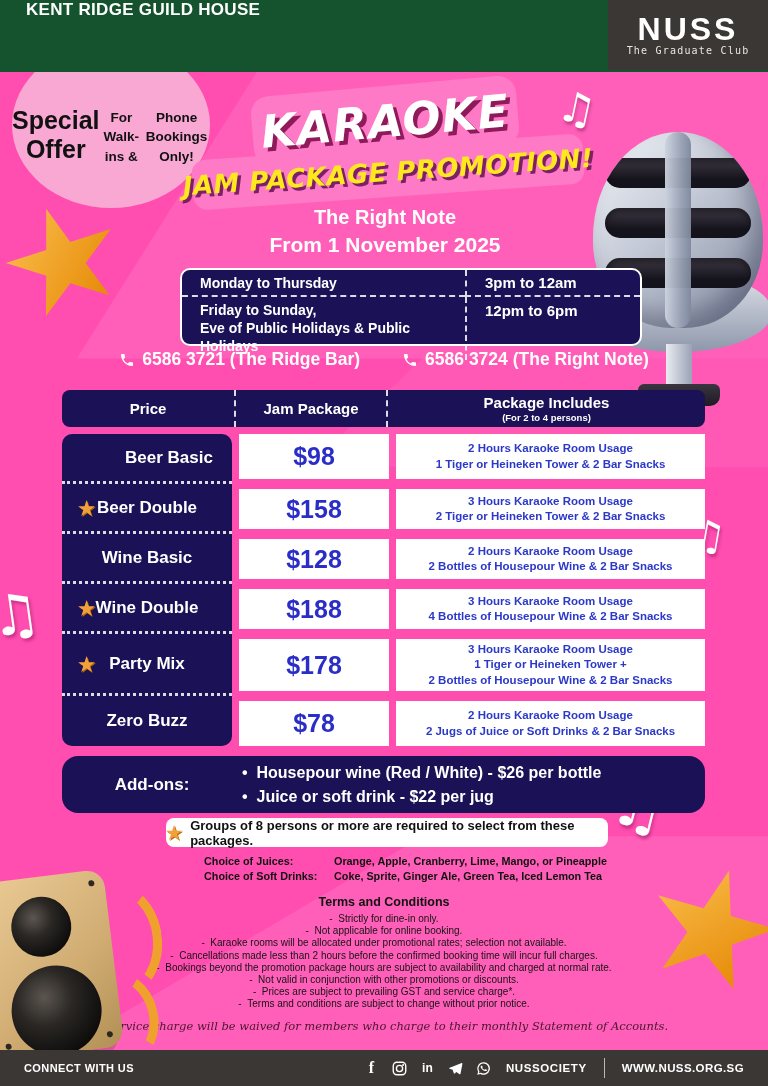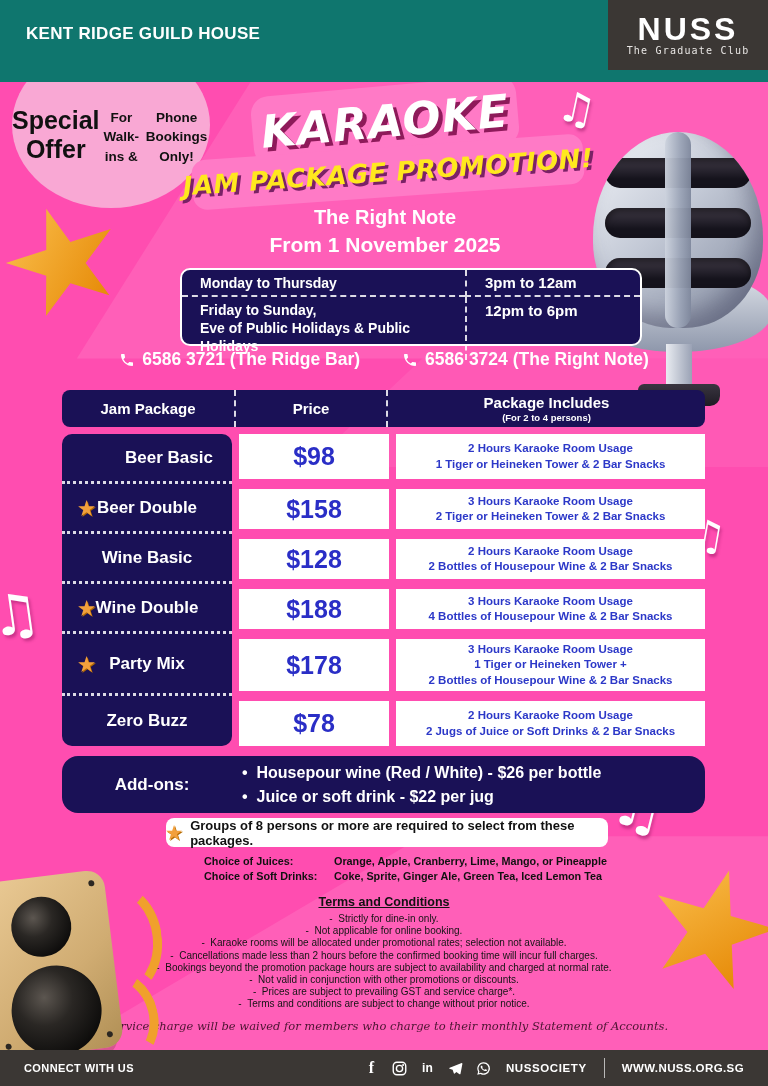--- a/index.html
+++ b/index.html
@@ -4,22 +4,22 @@
 <style>
   html,body{margin:0;padding:0;background:#888;}
   .page{position:relative;width:768px;height:1086px;margin:0 auto;background:#FF4DB0;overflow:hidden;
         font-family:"Liberation Sans",sans-serif;}
   
   .wedge{position:absolute;inset:0;pointer-events:none;}
   .wedge.top{background:rgba(255,255,255,.10);clip-path:polygon(44% 0,100% 0,100% 33%,10% 33%,34% 6%);}
   .wedge.mid{background:rgba(255,255,255,.07);clip-path:polygon(55% 33%,100% 33%,100% 43%,40% 43%);}
   .wedge.bottom{background:rgba(255,255,255,.10);clip-path:polygon(0 100%,55% 77%,100% 77%,100% 100%);}
   
-  .topbar{position:absolute;left:0;top:0;width:768px;height:82px;background:#0f766e;z-index:6;
-          display:flex;align-items:center;}
+  .topbar{position:absolute;left:0;top:0;width:768px;height:72px;background:#14532d;z-index:6;
+          display:flex;align-items:flex-start;}
   .venue{color:#fff;font-weight:bold;font-size:17px;letter-spacing:.3px;padding:0 0 15px 26px;}
   .logo-box{position:absolute;right:0;top:0;width:160px;height:70px;background:#3B3734;
             display:flex;flex-direction:column;align-items:center;justify-content:center;}
   .logo-name{color:#fff;font-weight:800;font-size:32px;line-height:30px;letter-spacing:3px;}
   .logo-tag{color:#e8e6e4;font-family:"DejaVu Sans Mono",monospace;font-size:10px;letter-spacing:1.2px;margin-top:1px;}
   .footerbar{position:absolute;left:0;top:1050px;width:768px;height:36px;background:#3B3734;z-index:6;
              display:flex;align-items:center;justify-content:space-between;padding:0 24px;box-sizing:border-box;}
   .connect{color:#fff;font-weight:bold;font-size:11px;letter-spacing:.4px;}
   .foot-right{display:flex;align-items:center;gap:13px;color:#fff;}
   .s-icon{width:15px;height:15px;display:flex;align-items:center;justify-content:center;}
@@ -113,21 +113,21 @@
   .addons-items{flex:1;color:#fff;font-weight:800;font-size:16px;line-height:1.5;}
   .addons-items div::before{content:"\2022\00a0\00a0";}
   .group-note{position:absolute;left:166px;top:818px;width:442px;height:29px;background:#fff;border-radius:8px;
               z-index:2;display:flex;align-items:center;justify-content:center;gap:8px;
               color:#111;font-weight:bold;font-size:13px;}
   .group-note .row-star{position:static;transform:none;font-size:18px;}
   
   .choices{position:absolute;left:204px;top:855px;z-index:2;display:grid;grid-template-columns:118px auto;
            column-gap:12px;row-gap:3px;color:#111;font-weight:bold;font-size:10.8px;}
   .terms-head{position:absolute;left:0;top:895px;width:768px;text-align:center;color:#111;font-weight:bold;
-              font-size:12.5px;z-index:2;text-decoration:underline;}
+              font-size:12.5px;z-index:2;}
   .terms{position:absolute;left:70px;top:913px;width:628px;z-index:2;text-align:center;color:#141414;
          font-size:10px;line-height:1.22;font-weight:500;}
   .terms div::before{content:"-\00a0\00a0";}
   .footnote{position:absolute;left:0;top:1019px;width:768px;text-align:center;z-index:2;
             font-family:"DejaVu Serif",serif;font-style:italic;font-size:11.5px;color:#4A1430;}
   
   .speaker{position:absolute;left:-14px;top:876px;width:200px;height:185px;z-index:3;}
   .spk-body{position:absolute;left:0;top:0;width:128px;height:178px;border-radius:18px;transform:rotate(-7deg);
             background:linear-gradient(140deg,#EBCB96 0%,#D0AC72 60%,#B4placeholder 100%);
             background:linear-gradient(140deg,#EBCB96 0%,#D0AC72 60%,#B08F55 100%);
@@ -218,22 +218,22 @@
     </div>
     <div class="contact">
       <svg viewBox="0 0 24 24">
           <path fill="#fff" d="M6.62 10.79a15.05 15.05 0 0 0 6.59 6.59l2.2-2.2a1 1 0 0 1 1.01-.24c1.12.37 2.33.57 3.58.57a1 1 0 0 1 1 1V20a1 1 0 0 1-1 1C10.85 21 3 13.15 3 3.99A1 1 0 0 1 4 3h3.5a1 1 0 0 1 1 1c0 1.25.2 2.45.57 3.57a1 1 0 0 1-.25 1.02l-2.2 2.2z"></path>
         </svg>
       <span>6586 3724 (The Right Note)</span>
     </div>
   </div>
 
   <div class="tbl-head">
+    <div class="h">Price</div>
     <div class="h">Jam Package</div>
-    <div class="h">Price</div>
     <div class="h">
       <span>Package Includes</span>
       <span class="sub">(For 2 to 4 persons)</span>
     </div>
   </div>
 
   <div class="tbl-body">
     <div class="pkg-row">
       <div class="pkg-name">
           <span>Beer Basic</span>

